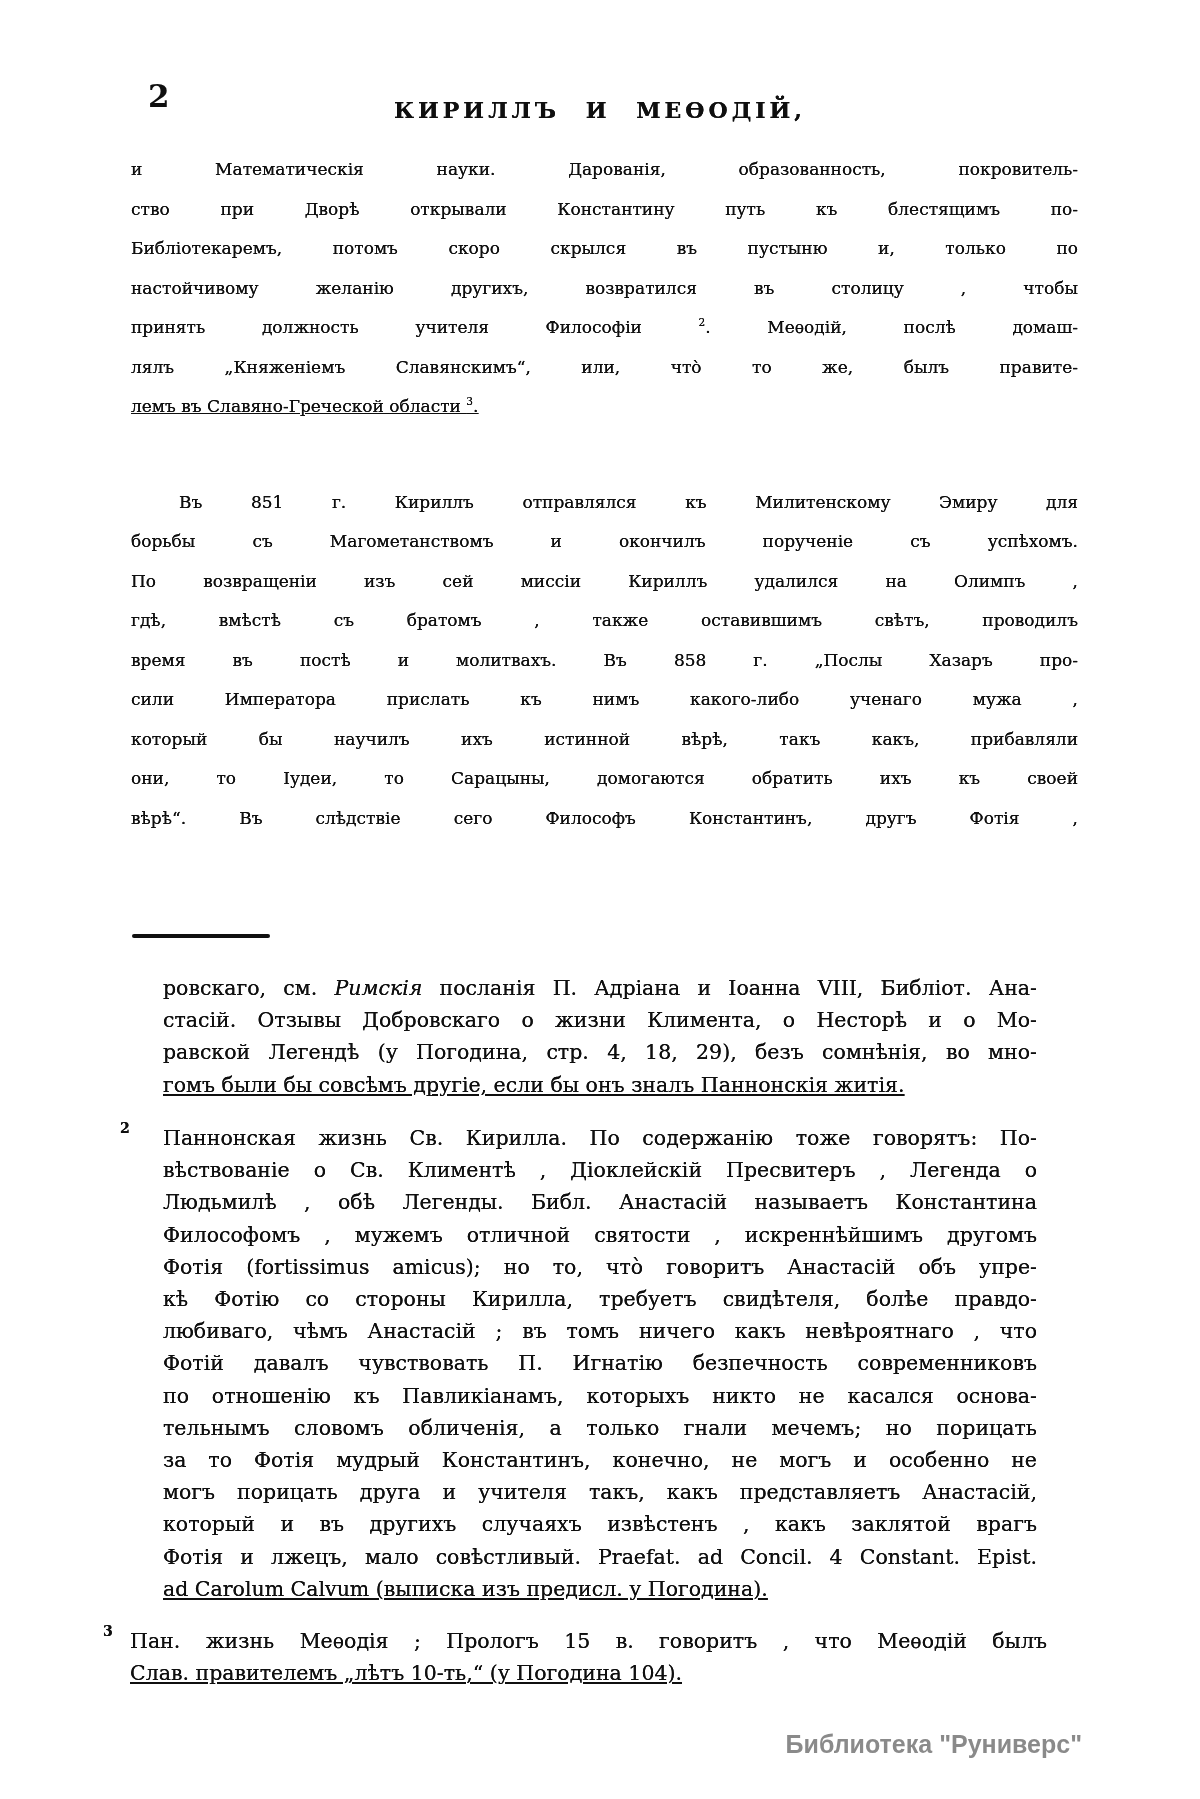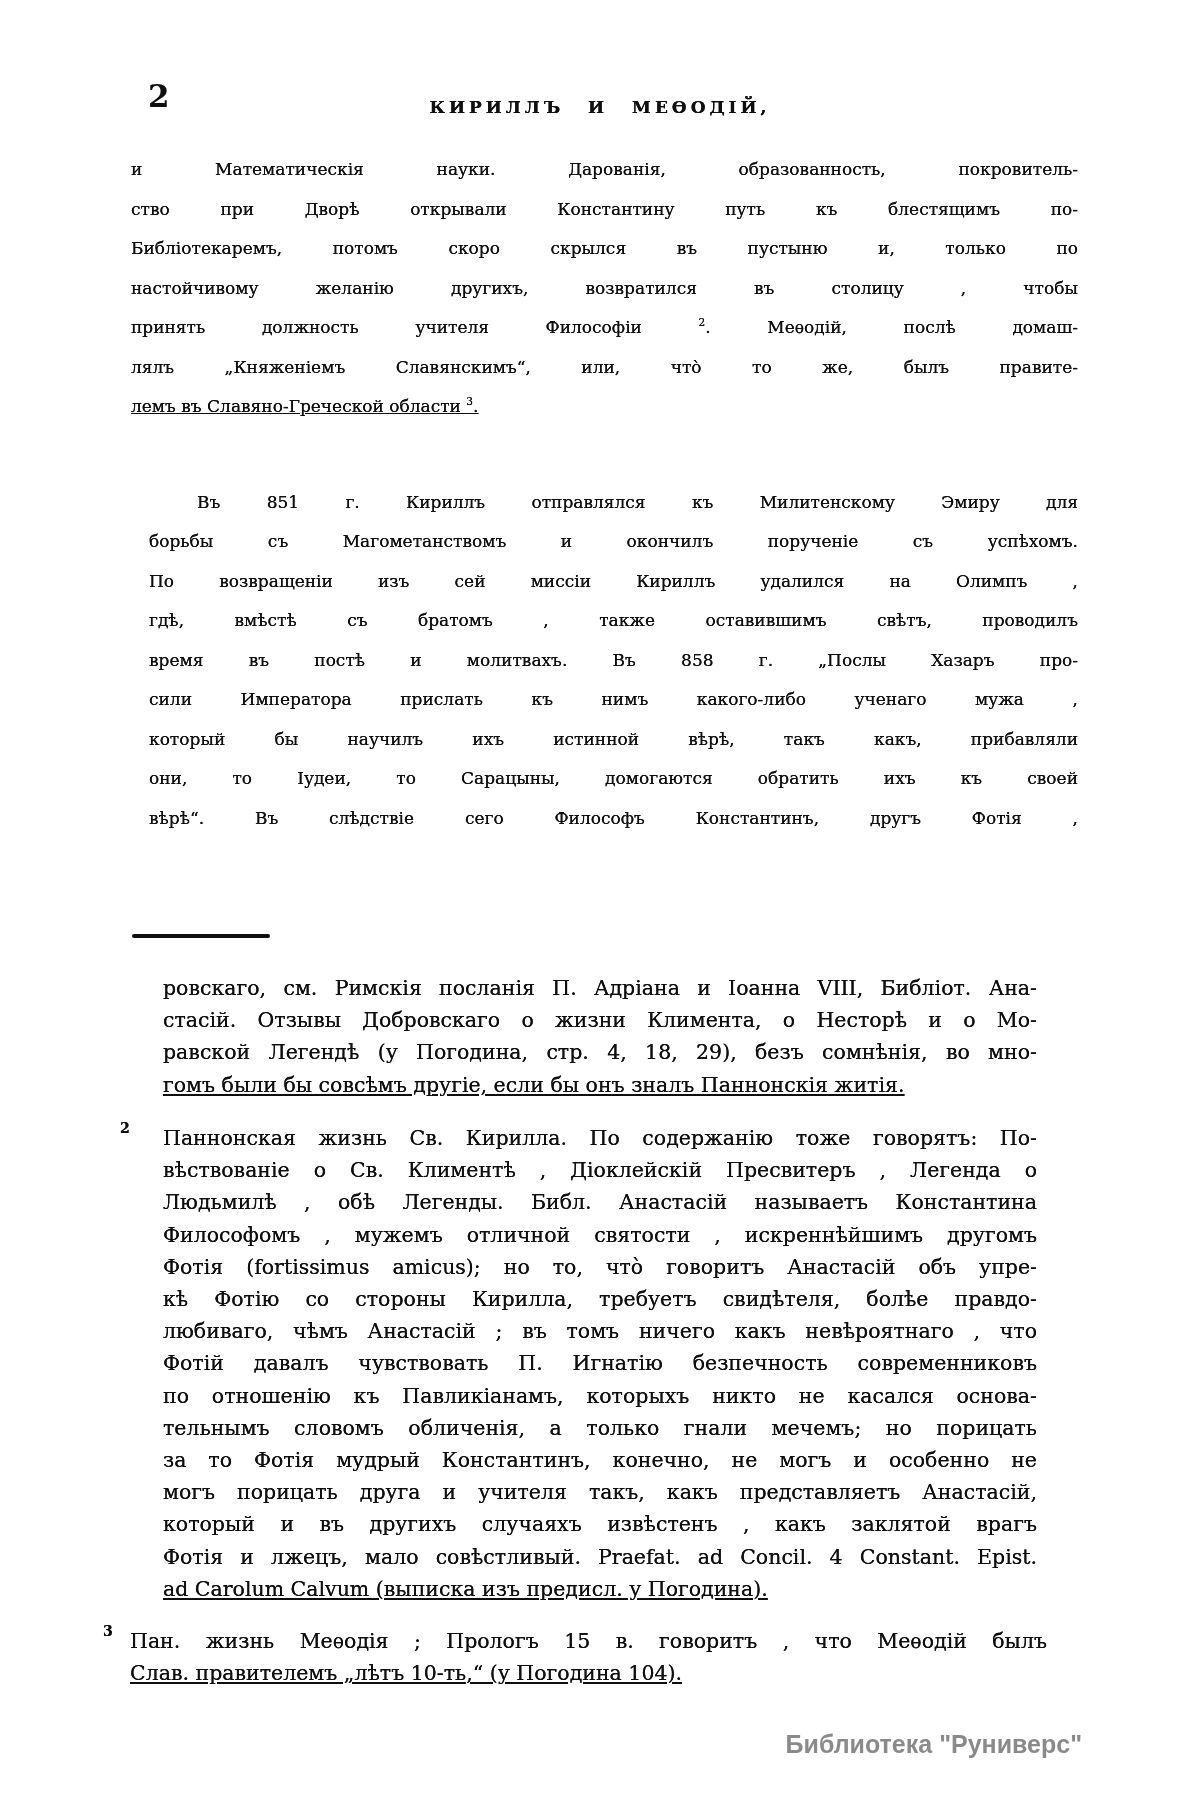--- a/index.html
+++ b/index.html
@@ -8,44 +8,44 @@
     font-family:"DejaVu Serif", serif;color:#0f0f0f;
   }
   .page{position:relative;width:1200px;height:1799px;overflow:hidden;background:#ffffff;}
 
   .pagenum{
     position:absolute;left:148px;top:78px;
     font-size:31px;font-weight:bold;
   }
   .runhead{
     position:absolute;left:0;right:0;top:97px;text-align:center;
-    font-size:17px;font-weight:bold;letter-spacing:4px;word-spacing:14px;
+    font-size:22px;font-weight:bold;letter-spacing:4px;word-spacing:14px;
     text-shadow:0 0 0.6px currentColor;
   }
 
   .main{
     position:absolute;left:131px;width:947px;top:150px;
     font-size:17px;
   }
   .line{
     line-height:39.5px;
     text-align:justify;
     text-align-last:justify;
     text-shadow:0 0 0.6px currentColor;
   }
   .line.last{text-align-last:left;text-decoration:underline;}
   .indent{text-indent:48px;}
-  .para2{margin-top:56px;margin-left:18px;}
+  .para2{margin-top:56px;}
 
   sup.ref{
     font-size:0.62em;
     vertical-align:super;
     line-height:0;
   }
-  .italic{}
+  .italic{font-style:italic;}
 
   .fnrule{
     position:absolute;left:132px;top:934px;width:138px;height:4px;
     background:#101010;border-radius:2px;
   }
 
   .fn{
     position:absolute;font-size:20.5px;
   }
   .fn .line{line-height:32.2px;}

